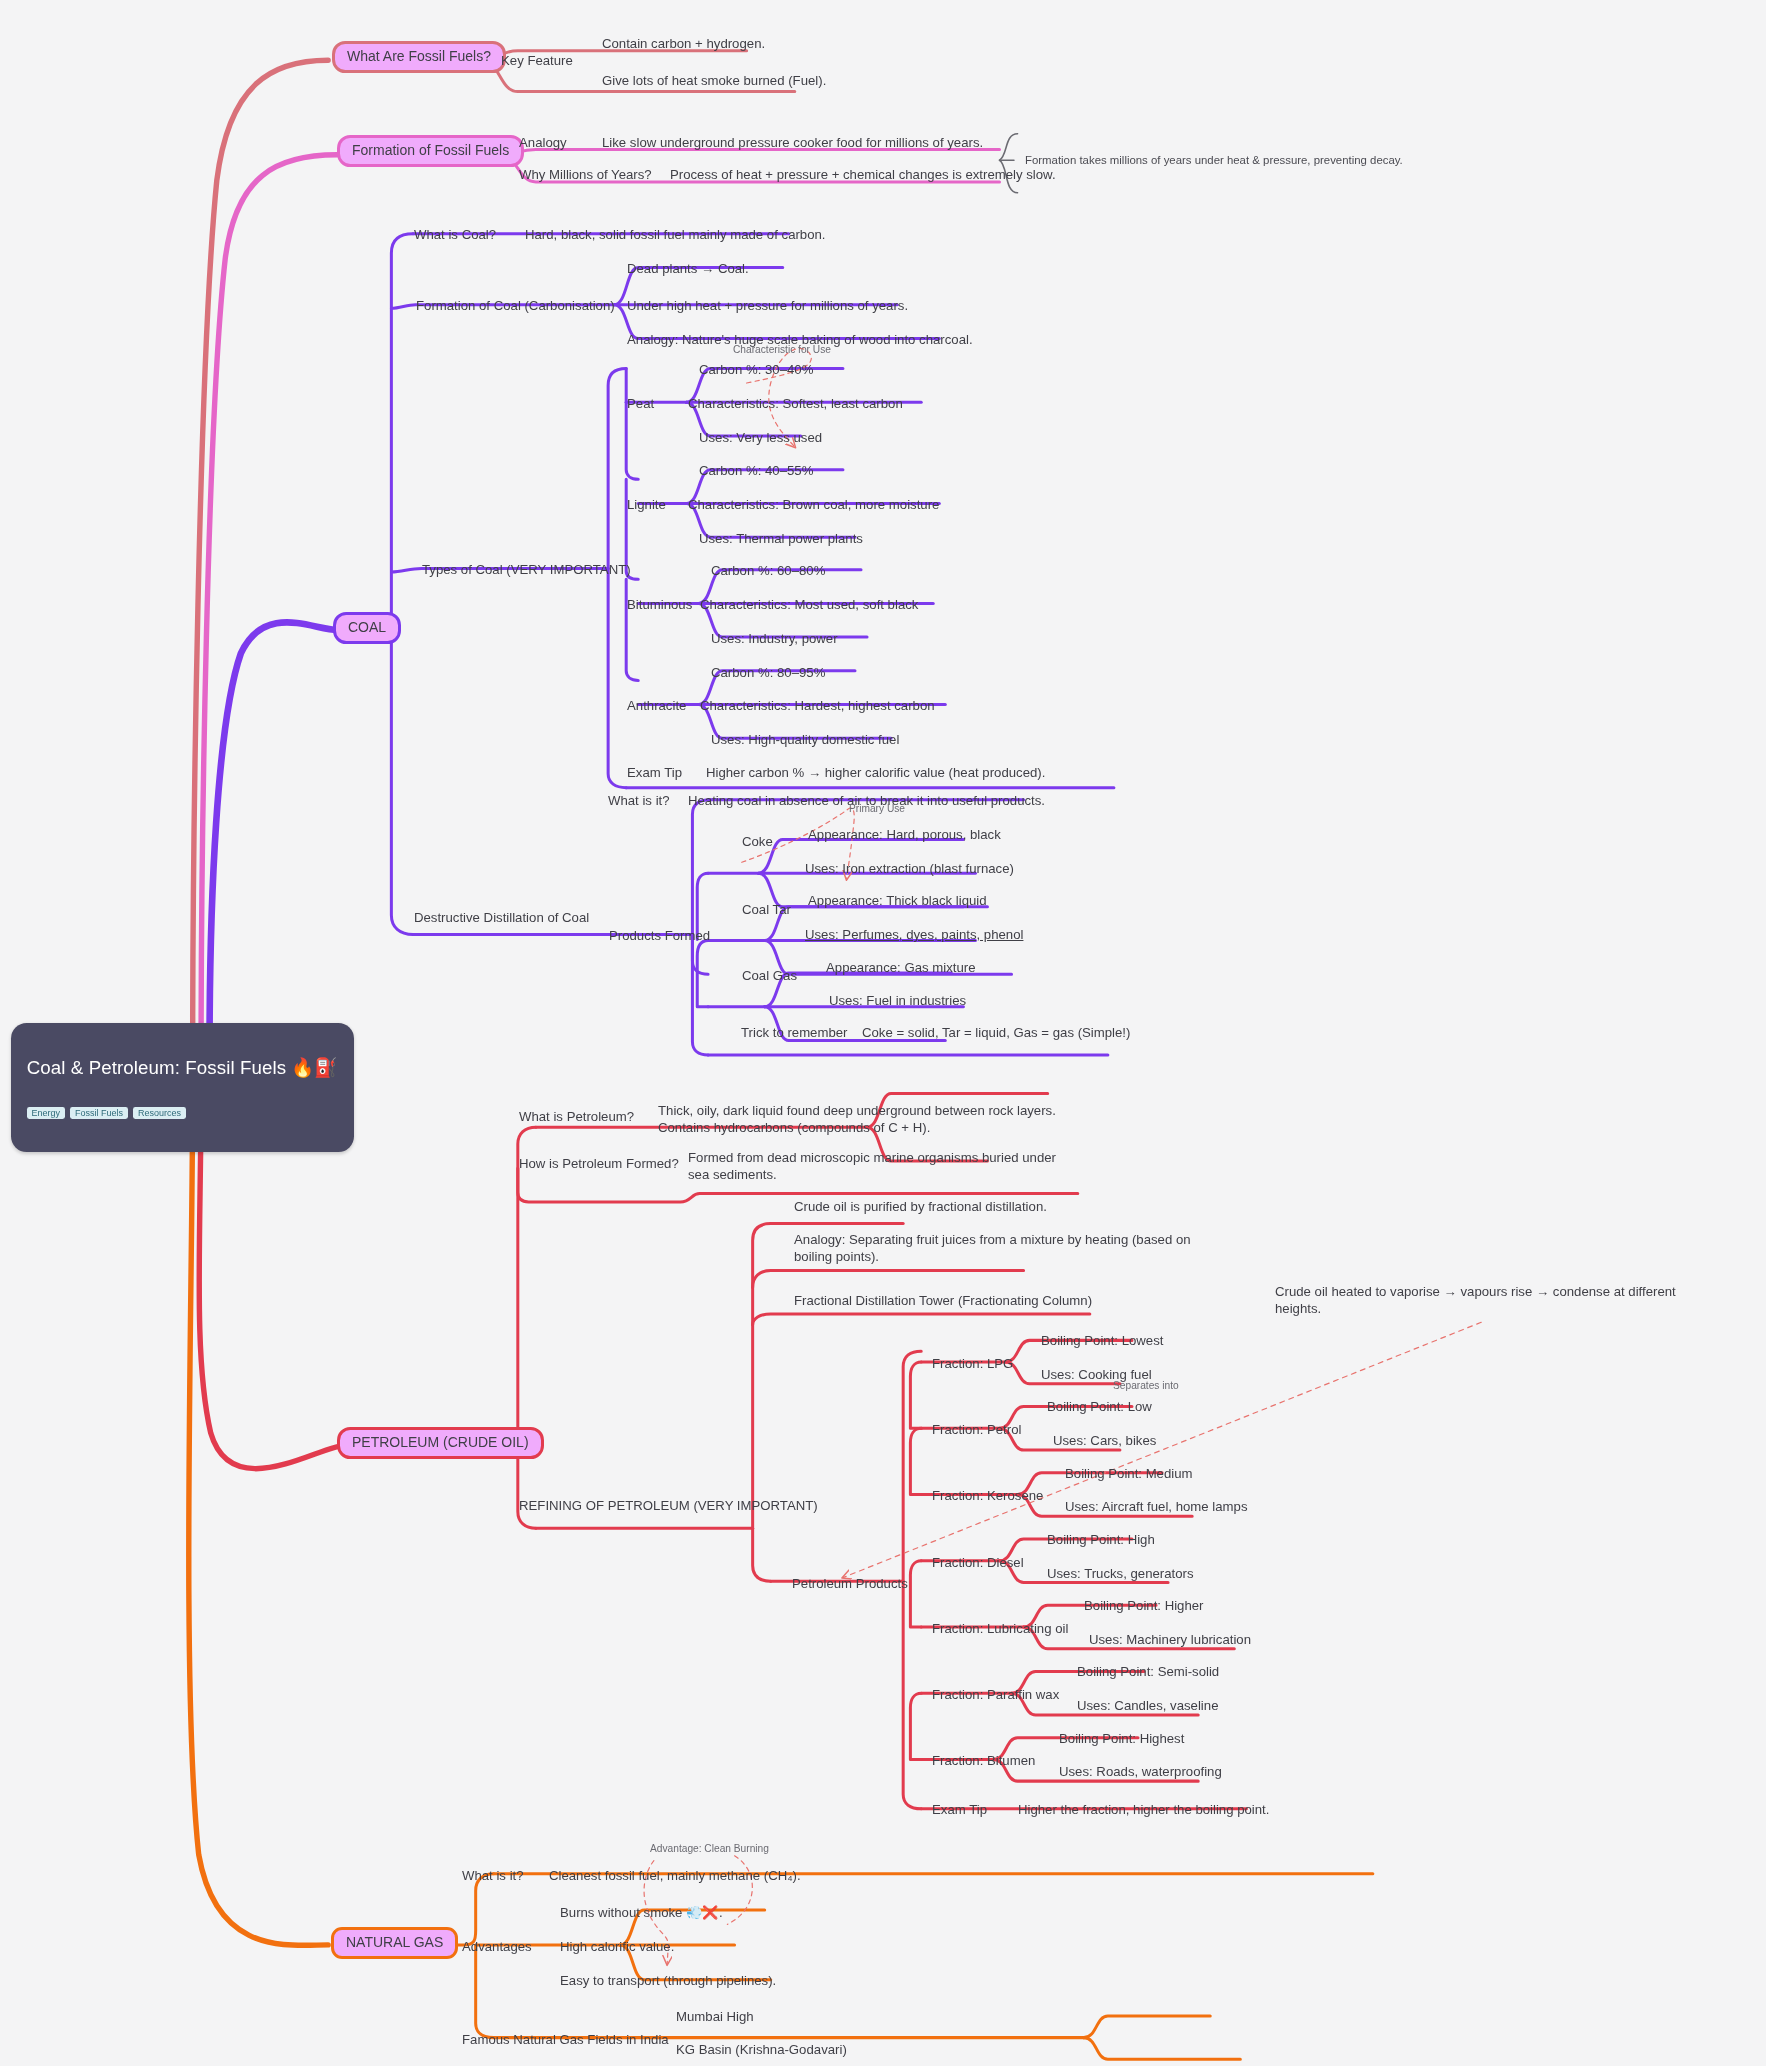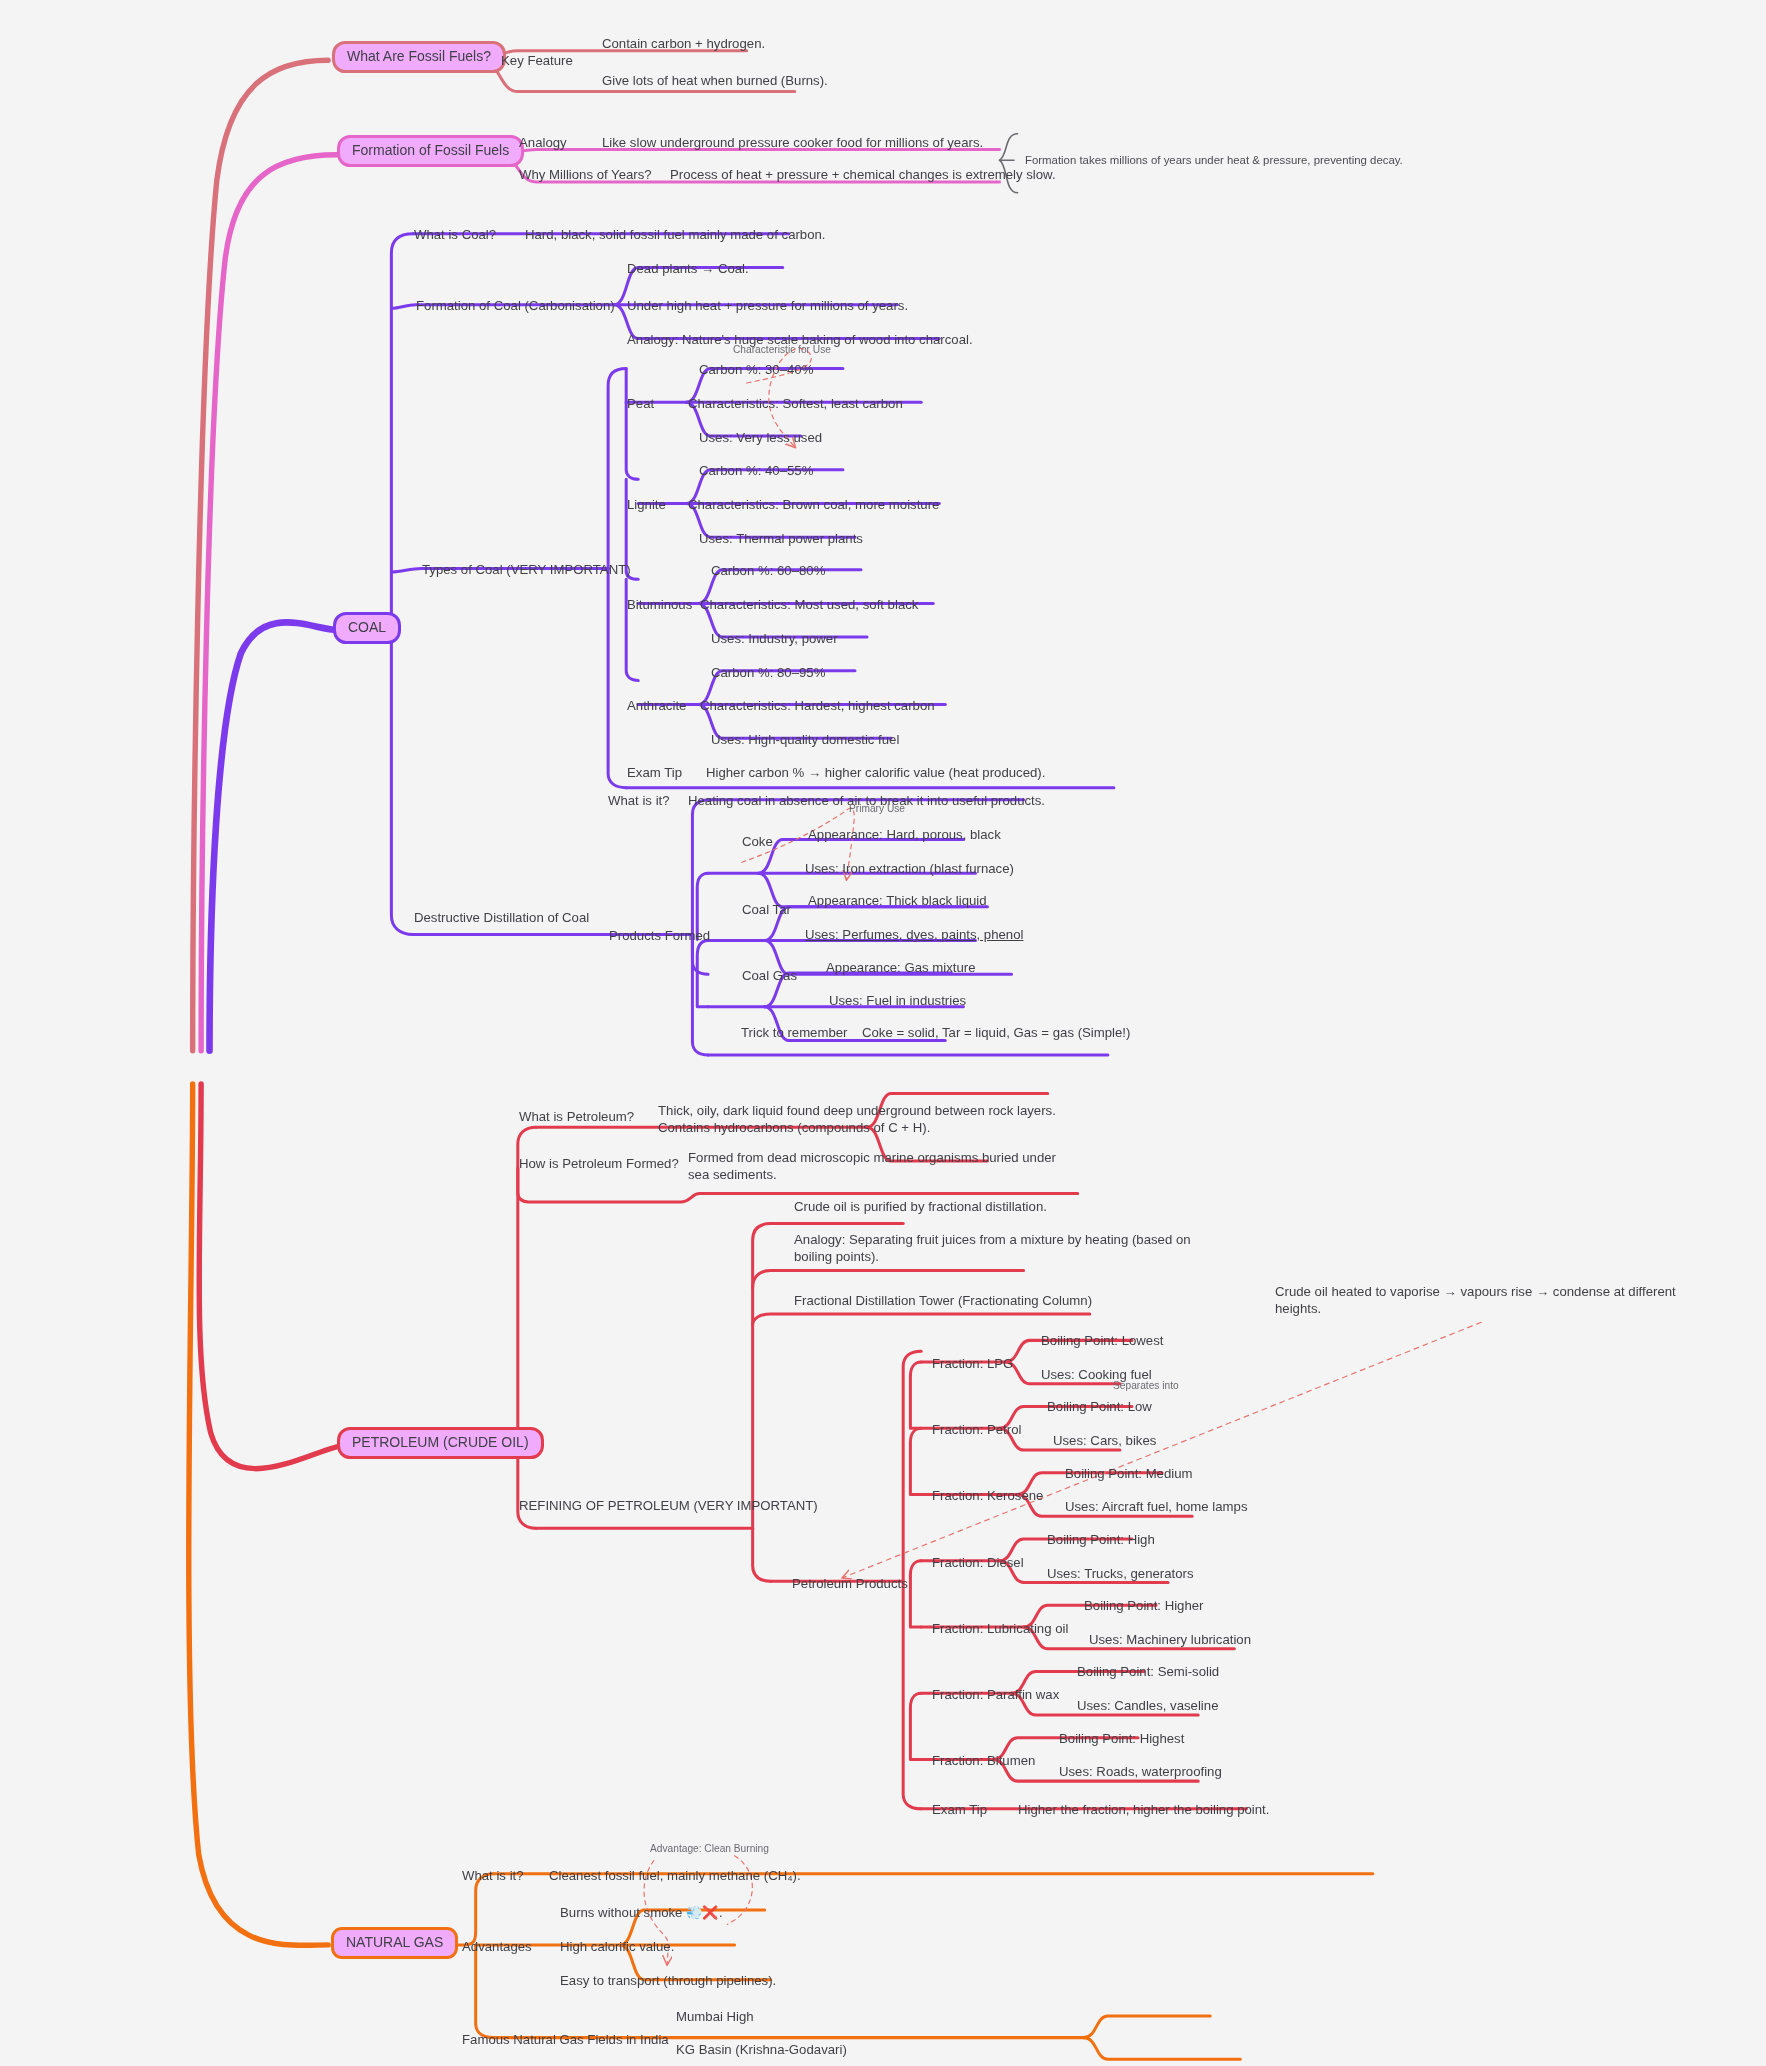--- a/index.html
+++ b/index.html
@@ -231,25 +231,33 @@
 
       <path d="M1232,1432 C1300,1408 1370,1372 1408,1344 C1418,1336 1420,1350 1418,1368 C1414,1406 1410,1432 1406,1460" stroke="#e8736e" stroke-width="2" stroke-dasharray="7 7" marker-end="url(#arrowhead)"></path>
 
       <path d="M2460,2196 L1400,2620" stroke="#e8736e" stroke-width="2" stroke-dasharray="8 8" marker-end="url(#arrowhead)"></path>
 
       <path d="M1086,3090 C1070,3110 1060,3150 1084,3190 C1096,3210 1110,3216 1110,3230 L1108,3262" stroke="#e8736e" stroke-width="2" stroke-dasharray="7 7" marker-end="url(#arrowhead)"></path>
       <path d="M1220,3082 C1250,3100 1258,3138 1240,3168 C1230,3184 1218,3190 1208,3196" stroke="#e8736e" stroke-width="2" stroke-dasharray="7 7"></path>
     </g>
   </svg>
 
+  <div class="node root" style="left:11px;top:1023px;">
+    <div class="title">Coal &amp; Petroleum: Fossil Fuels 🔥⛽</div>
+    <div class="tags">
+      <span class="tag">Energy</span>
+      <span class="tag">Fossil Fuels</span>
+      <span class="tag">Resources</span>
+    </div>
+  </div>
 
   <div class="node pill c-red" style="left:332px;top:41px;">What Are Fossil Fuels?</div>
   <div class="node txt" style="left:501px;top:52px;">Key Feature</div>
   <div class="node txt" style="left:602px;top:35px;">Contain carbon + hydrogen.</div>
-  <div class="node txt" style="left:602px;top:72px;">Give lots of heat when burned (Burns).</div>
+  <div class="node txt" style="left:602px;top:72px;">Give lots of heat smoke burned (Fuel).</div>
 
   <div class="node pill c-pink" style="left:337px;top:135px;">Formation of Fossil Fuels</div>
   <div class="node txt" style="left:519px;top:134px;">Analogy</div>
   <div class="node txt" style="left:602px;top:134px;">Like slow underground pressure cooker food for millions of years.</div>
   <div class="node txt" style="left:519px;top:166px;">Why Millions of Years?</div>
   <div class="node txt" style="left:670px;top:166px;">Process of heat + pressure + chemical changes is extremely slow.</div>
   <div class="node brnote" style="left:1025px;top:154px;">Formation takes millions of years under heat &amp; pressure, preventing decay.</div>
 
   <div class="node pill c-purple" style="left:333px;top:612px;">COAL</div>
 

